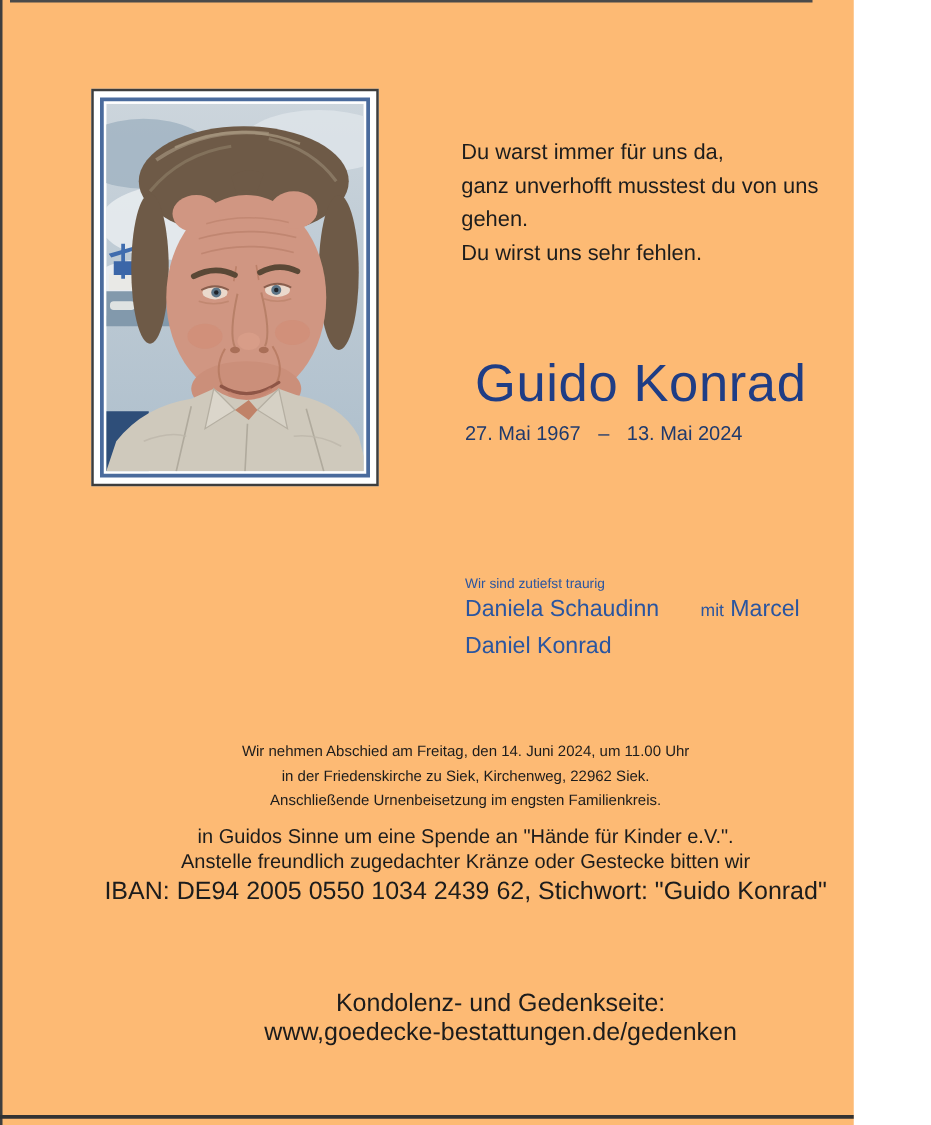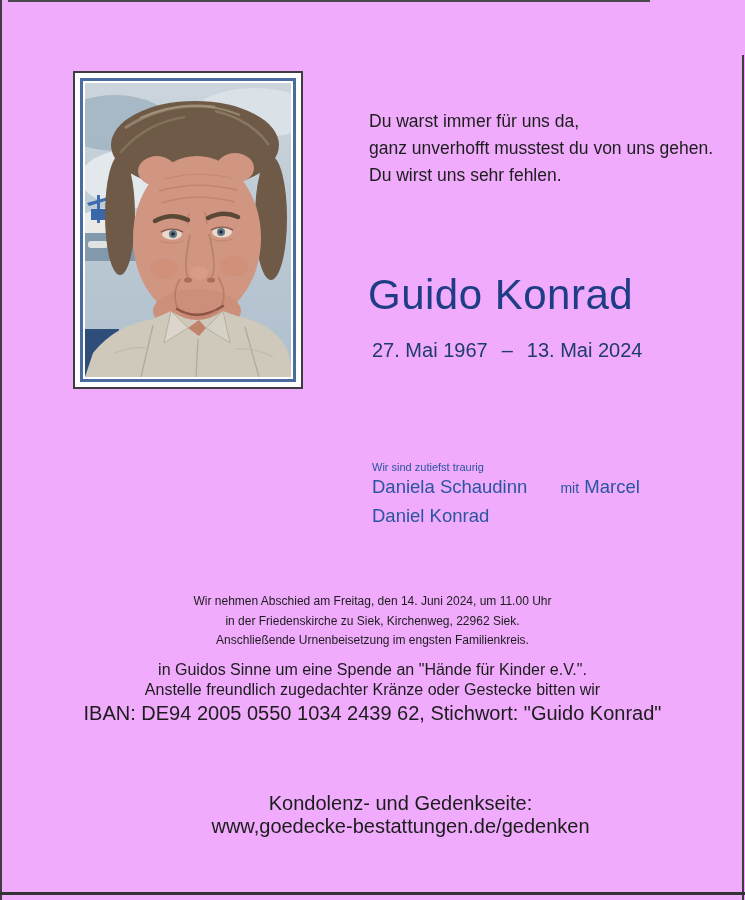--- a/index.html
+++ b/index.html
@@ -1,19 +1,19 @@
 <!DOCTYPE html>
 <html><head>
 <meta charset="utf-8">
 <style>
   html,body{margin:0;padding:0;background:#ffffff;}
   .page{
     position:relative;
-    width:745px;height:900px;
-    background:#f0abfc;
+    width:683px;height:900px;
+    background:#fdba74;
     font-family:"Liberation Sans",sans-serif;
     color:#1c1c1c;
     overflow:hidden;
   }
   
   .edge-top{position:absolute;left:8px;top:0;width:642px;height:2px;background:#4a4a4a;}
   .edge-left{position:absolute;left:0;top:0;width:2px;height:900px;background:#3e3e3e;}
   .edge-right{position:absolute;left:742px;top:55px;width:2px;height:845px;background:#3e3e3e;}
   .edge-bottom{position:absolute;left:0;top:892px;width:745px;height:3px;background:#333333;}
 
@@ -33,25 +33,25 @@
   }
   .photo-inner svg{display:block;width:206px;height:294px;}
 
   .epigraph{
     position:absolute;left:369px;top:108px;
     font-size:17.5px;line-height:27px;color:#1d1d1d;
   }
   .name{
     position:absolute;left:368px;top:272px;
     font-size:42px;line-height:46px;font-weight:400;
-    color:#1f3d85;margin:0;letter-spacing:0.5px;
+    color:#1f3d85;margin:12px;letter-spacing:0.5px;
   }
   .dates{
     position:absolute;left:372px;top:339px;
-    font-size:20px;color:#1f3a6d;
+    font-size:16px;color:#1f3a6d;
   }
   .dates .dash{margin:0 14px;}
 
   .mourners{
     position:absolute;left:372px;top:461px;
     color:#2a55a0;
   }
   .mourners .intro{font-size:11px;margin-bottom:0;}
   .mourners .line{font-size:18.5px;line-height:28px;}
   .mourners .mit{font-size:14px;margin-left:28px;}

